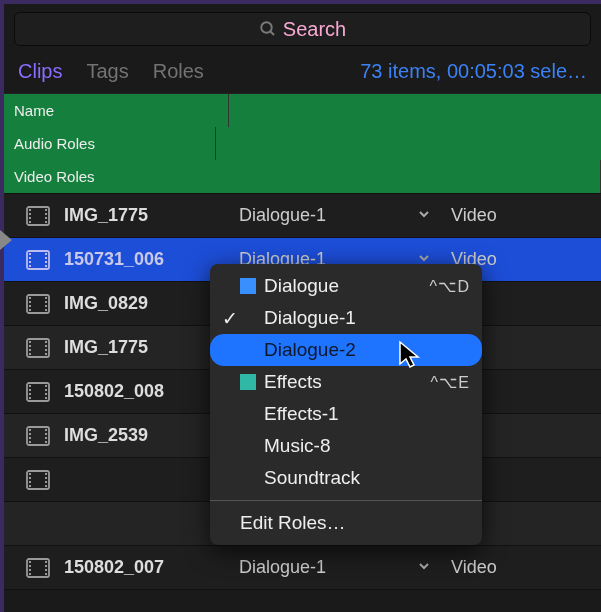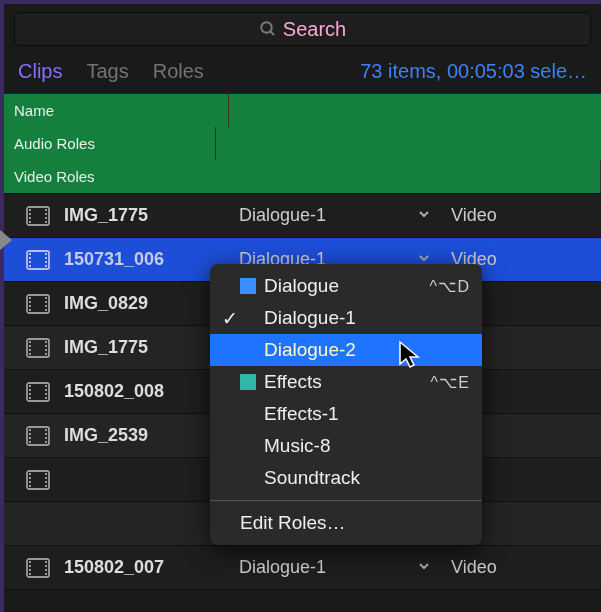--- a/index.html
+++ b/index.html
@@ -97,21 +97,21 @@
     color: #eee;
     z-index: 10;
   }
   .dd-item {
     display: flex;
     align-items: center;
     height: 32px;
     padding: 0 12px 0 10px;
     position: relative;
   }
-  .dd-item.highlight { background: #1e74ff; color: #fef9c3; }
+  .dd-item.highlight { background: #1e74ff; color: #0f172a; border-radius: 14px; }
   .dd-check { width: 20px; text-align: center; }
   .dd-swatch {
     width: 16px; height: 16px; margin-right: 8px; flex-shrink: 0;
   }
   .dd-indent { width: 24px; }
   .dd-label { flex: 1; white-space: nowrap; }
   .dd-shortcut { color: #ccc; font-size: 16px; letter-spacing: 1px; }
   .dd-sep { height: 1px; background: #555; margin: 6px 0; }
   .cursor {
     position: absolute;

